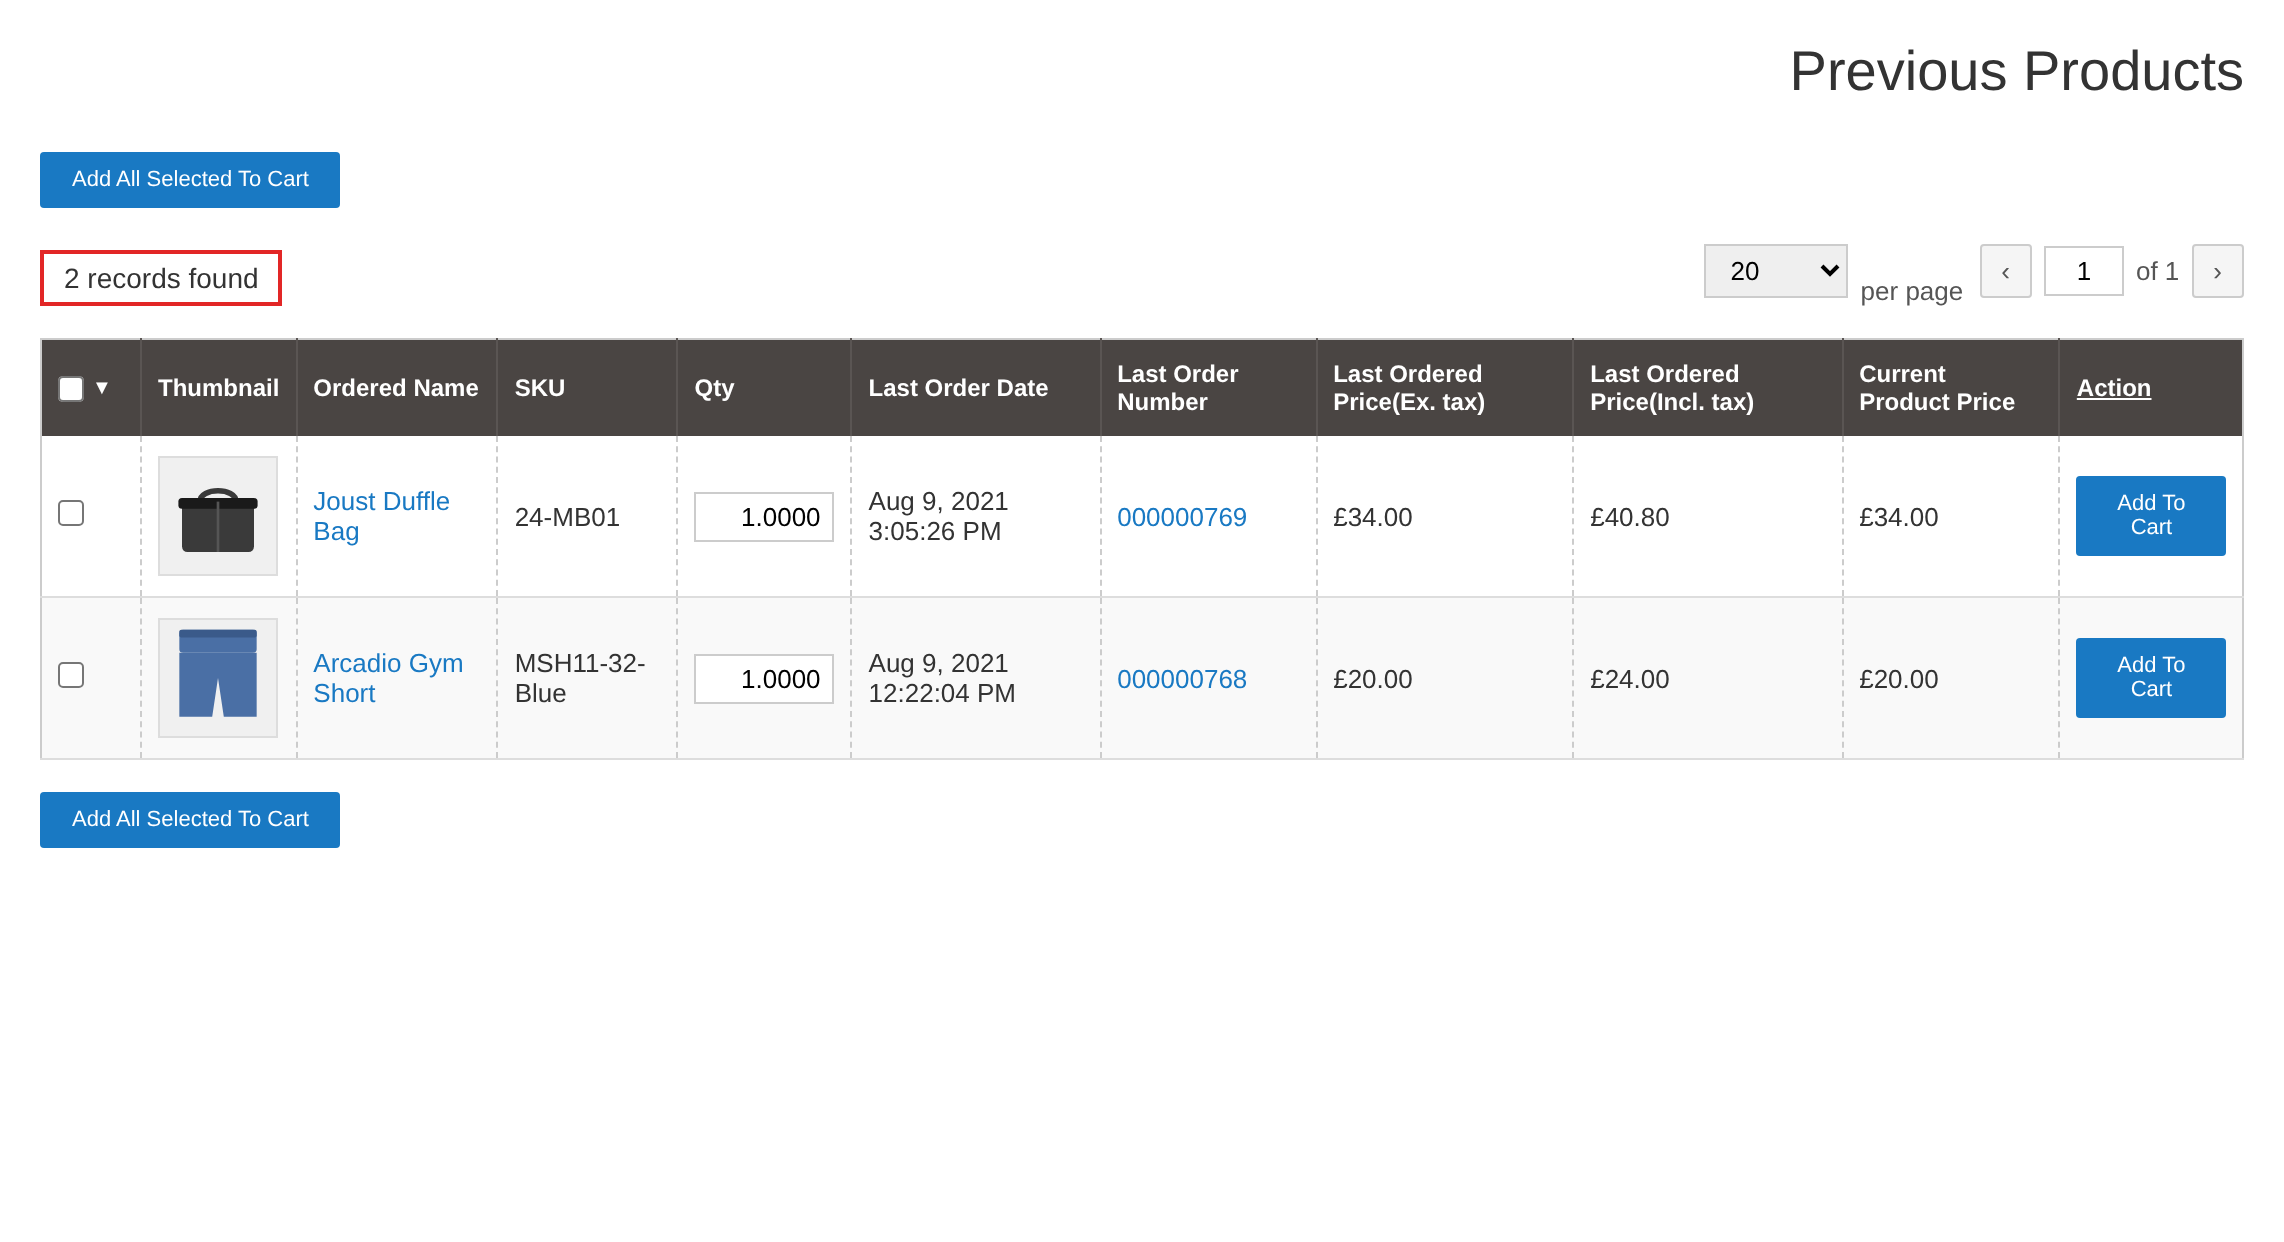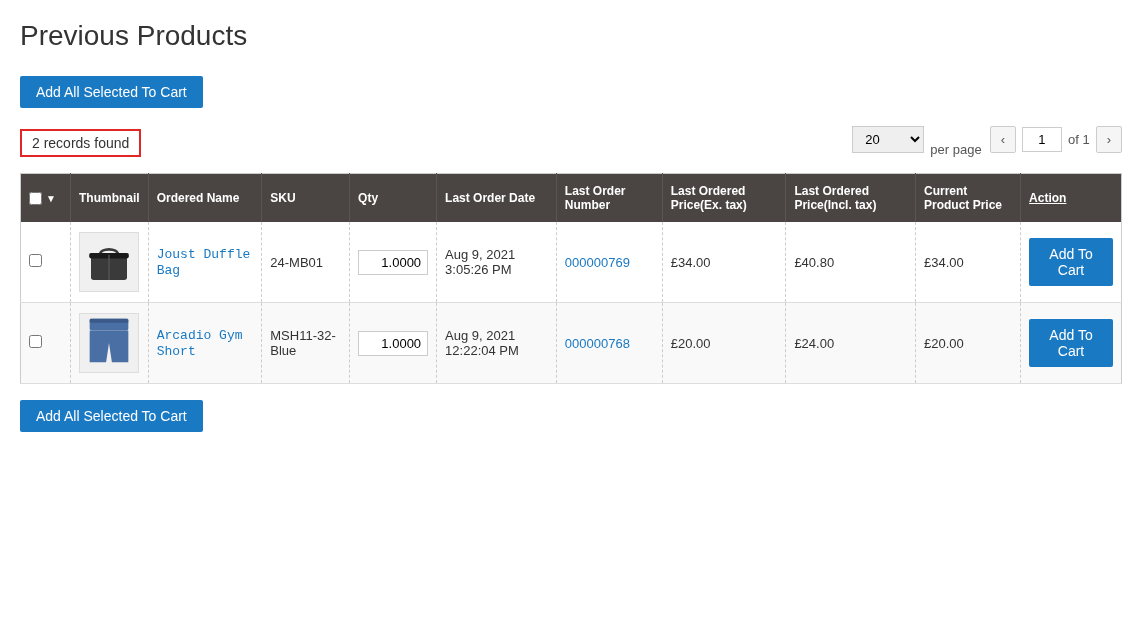--- a/index.html
+++ b/index.html
@@ -10,27 +10,28 @@
       font-size: 13px;
       padding: 20px;
       width: 1142px;
       min-height: 621px;
     }
     .page-title {
       font-size: 28px;
       font-weight: 300;
       color: #333;
       margin-bottom: 24px;
+      text-align: right;
     }
     .btn-blue {
       background-color: #1979c3;
       color: #fff;
       border: none;
       padding: 8px 16px;
-      font-size: 14px;
+      font-size: 11px;
       cursor: pointer;
       border-radius: 2px;
       text-align: center;
     }
     .top-bar {
       display: flex;
       align-items: center;
       margin-bottom: 14px;
     }
     .records-found-wrapper {
@@ -140,21 +141,20 @@
       display: flex;
       align-items: center;
       justify-content: center;
       overflow: hidden;
       border: 1px solid #ddd;
     }
     .product-link {
       color: #1979c3;
       text-decoration: none;
       cursor: pointer;
-      font-family: Liberation Mono, monospace;
     }
     .order-link {
       color: #1979c3;
       text-decoration: none;
       cursor: pointer;
     }
     .qty-input {
       width: 70px;
       padding: 4px 6px;
       border: 1px solid #ccc;

